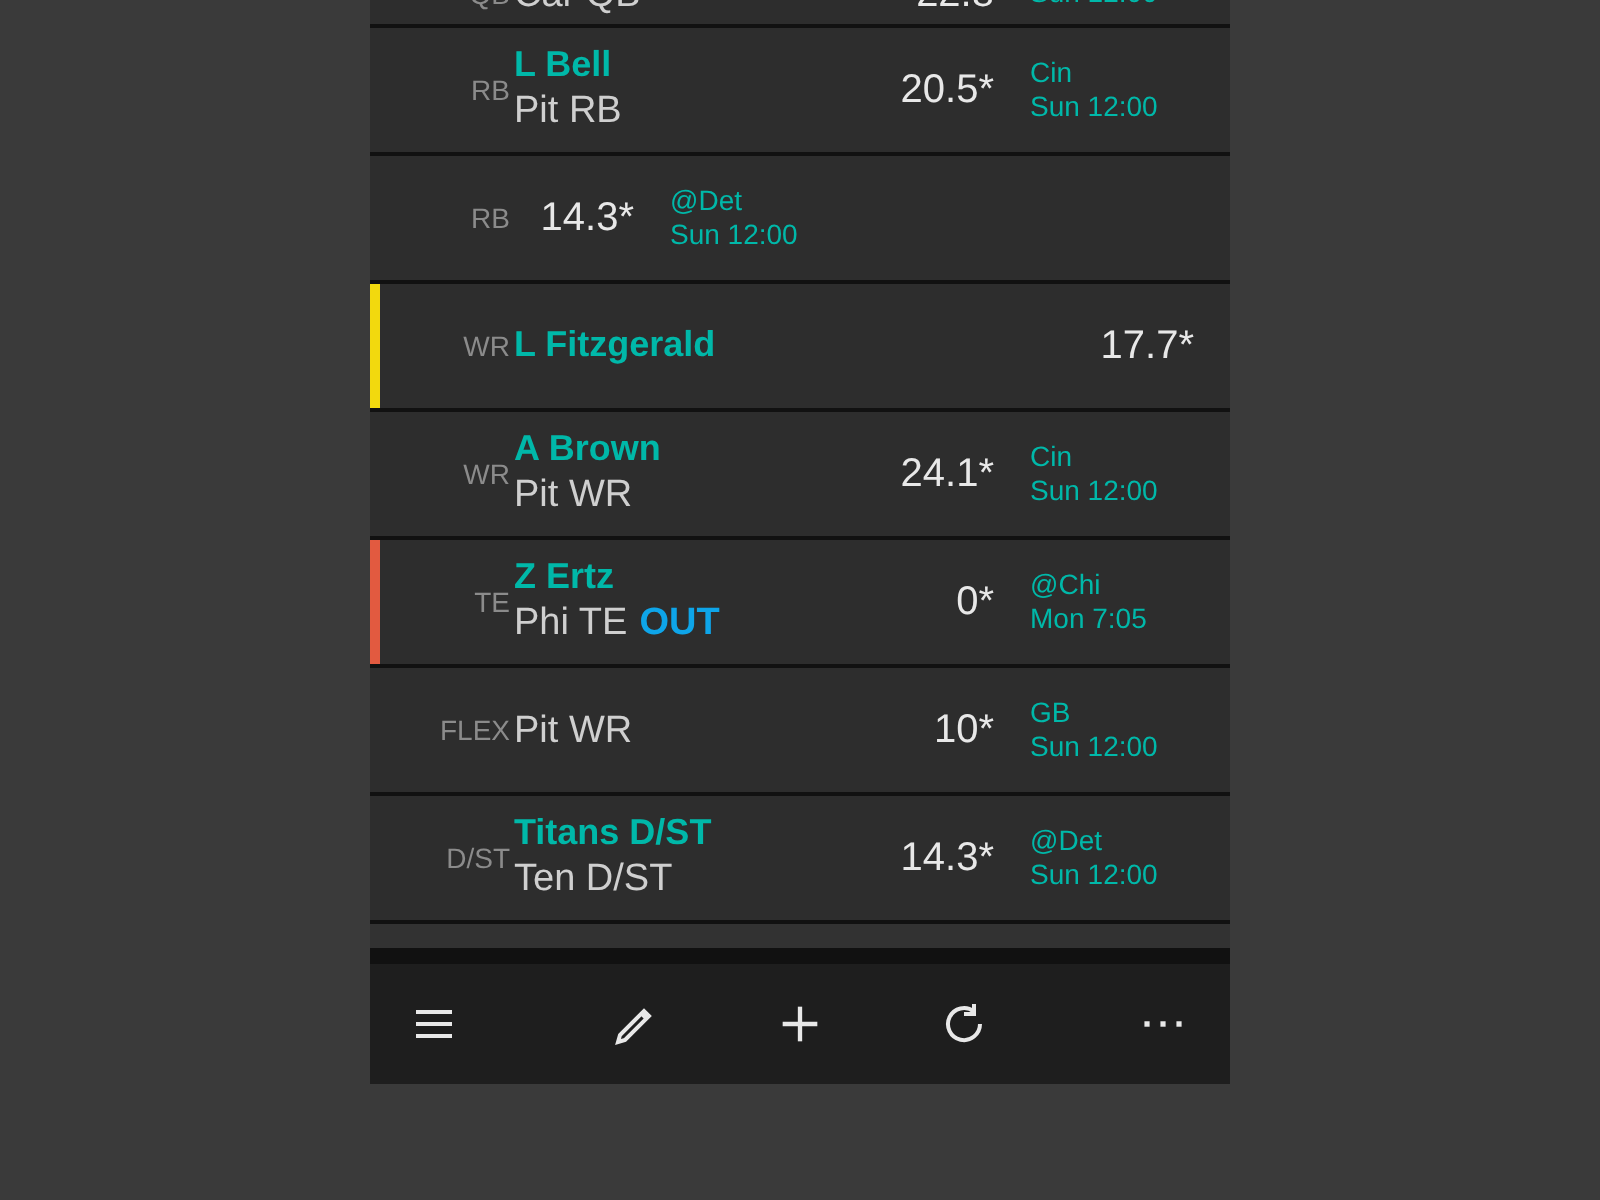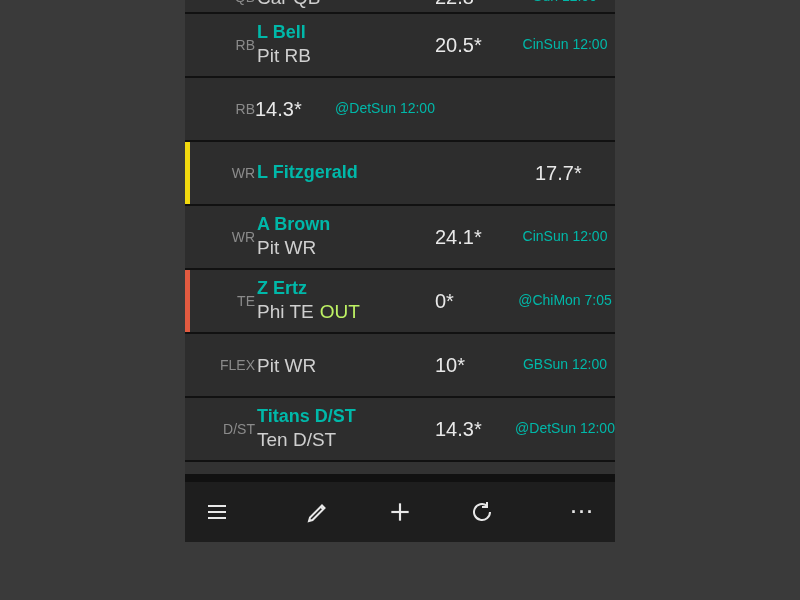--- a/index.html
+++ b/index.html
@@ -60,32 +60,34 @@
     font-weight: 600;
     font-size: 18px;
     line-height: 1.1;
   }
   .sub {
     color: #cfcfcf;
     font-size: 19px;
     margin-top: 2px;
   }
   .status-q { color: #d6c84a; margin-left: 6px; }
-  .status-o { color: #bef264; margin-left: 6px; }
+  .status-o { color: #0ea5e9; margin-left: 6px; font-weight: bold; }
   .proj {
     width: 80px;
+    text-align: right;
     color: #e8e8e8;
     font-size: 20px;
     padding-right: 18px;
     flex-shrink: 0;
   }
   .game {
     width: 100px;
     flex-shrink: 0;
     display: flex;
+    flex-direction: column;
     justify-content: center;
     font-size: 14px;
     color: #00b8a9;
     line-height: 1.25;
   }
   .spacer-row {
     height: 12px;
     background: #323232;
   }
   .toolbar {

